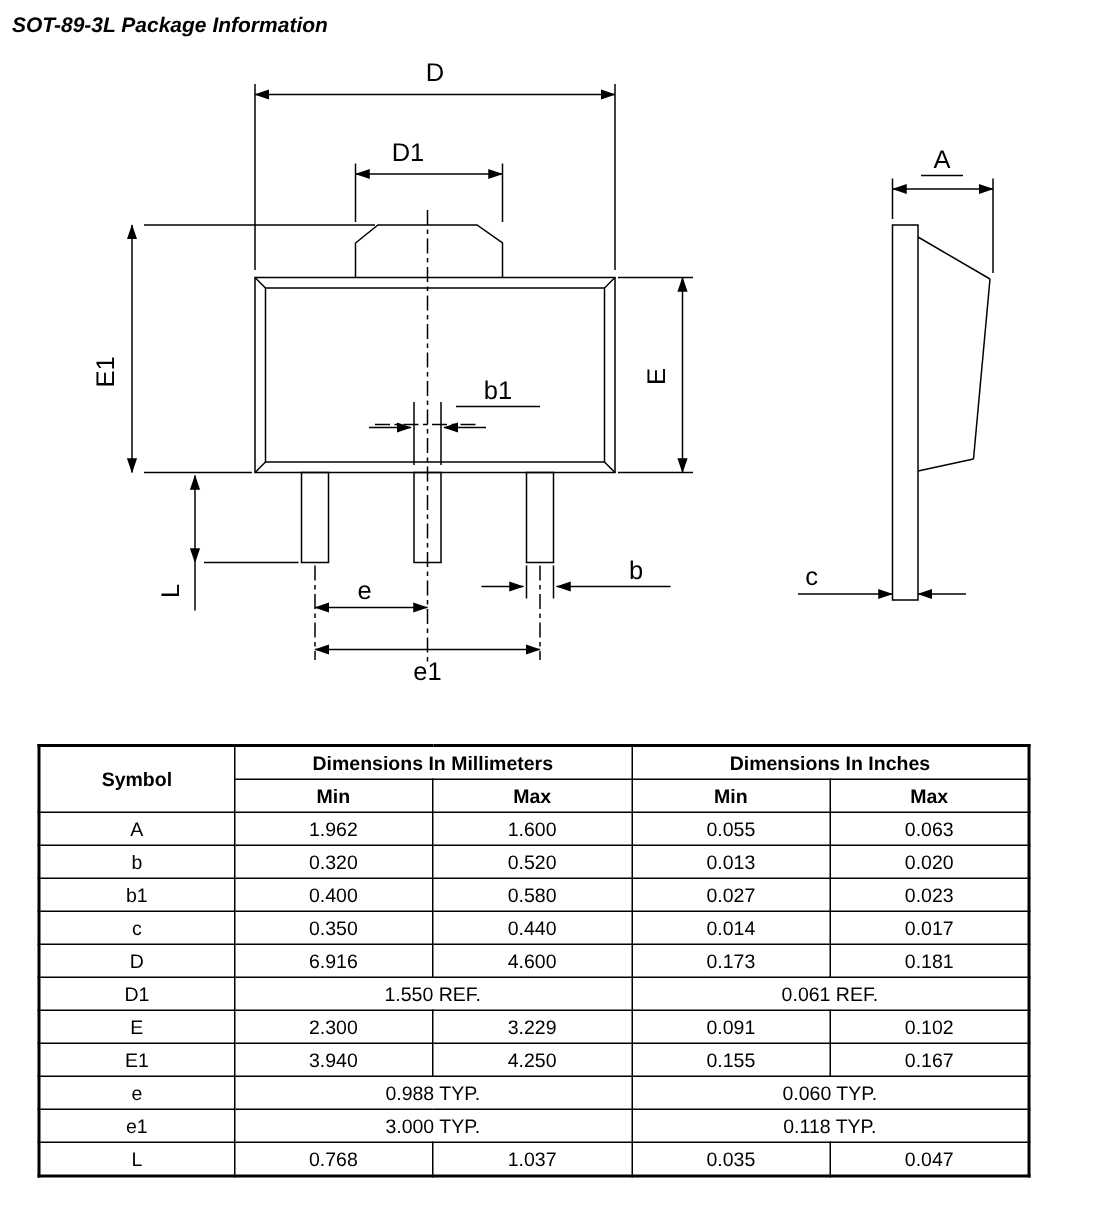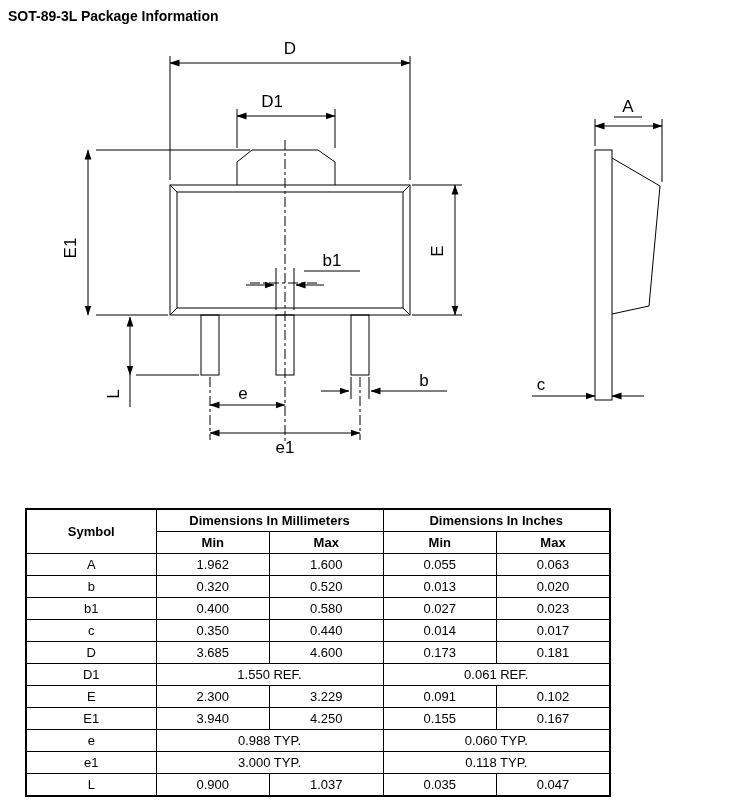--- a/index.html
+++ b/index.html
@@ -1,22 +1,22 @@
 <!DOCTYPE html>
 <html><head>
 <meta charset="utf-8">
 <style>
   html,body{margin:0;padding:0;background:#fff;}
   #page{position:relative;width:739px;height:810px;background:#fff;font-family:"Liberation Sans",sans-serif;color:#000;overflow:hidden;}
-  #title{position:absolute;top:8px;left:8px;font-size:14px;font-weight:bold;}
+  #title{position:absolute;top:8px;left:8px;font-size:14px;font-weight:bold;font-style:italic;}
   svg{position:absolute;top:0;left:0;}
   svg .ln{stroke:#000;stroke-width:1;fill:none;}
   svg .cl{stroke:#000;stroke-width:1;fill:none;stroke-dasharray:10 3 3 3;}
   svg text{fill:#000;font-family:"Liberation Sans",sans-serif;font-size:17px;}
-  #tblwrap{position:absolute;top:508px;left:25px;width:586px;border-radius:32px;}
+  #tblwrap{position:absolute;top:496px;left:25px;width:662px;border-radius:32px;}
   table{border-collapse:collapse;width:100%;table-layout:fixed;font-size:13px;}
   th,td{border:1px solid #000;text-align:center;padding:2px 4px;height:17px;}
   table{border:2px solid #000;}
   th{font-weight:bold;}
   col.sym{width:130px;}
 </style>
 </head>
 <body>
 
 <div id="page">
@@ -159,21 +159,21 @@
         </tr>
         <tr>
           <td>c</td>
           <td>0.350</td>
           <td>0.440</td>
           <td>0.014</td>
           <td>0.017</td>
         </tr>
         <tr>
           <td>D</td>
-          <td>3.685</td>
+          <td>6.916</td>
           <td>4.600</td>
           <td>0.173</td>
           <td>0.181</td>
         </tr>
         <tr>
           <td>D1</td>
           <td colspan="2">1.550 REF.</td>
           <td colspan="2">0.061 REF.</td>
         </tr>
         <tr>
@@ -195,21 +195,21 @@
           <td colspan="2">0.988 TYP.</td>
           <td colspan="2">0.060 TYP.</td>
         </tr>
         <tr>
           <td>e1</td>
           <td colspan="2">3.000 TYP.</td>
           <td colspan="2">0.118 TYP.</td>
         </tr>
         <tr>
           <td>L</td>
-          <td>0.900</td>
+          <td>0.768</td>
           <td>1.037</td>
           <td>0.035</td>
           <td>0.047</td>
         </tr>
       </tbody>
     </table>
   </div>
 
 </div>
 

